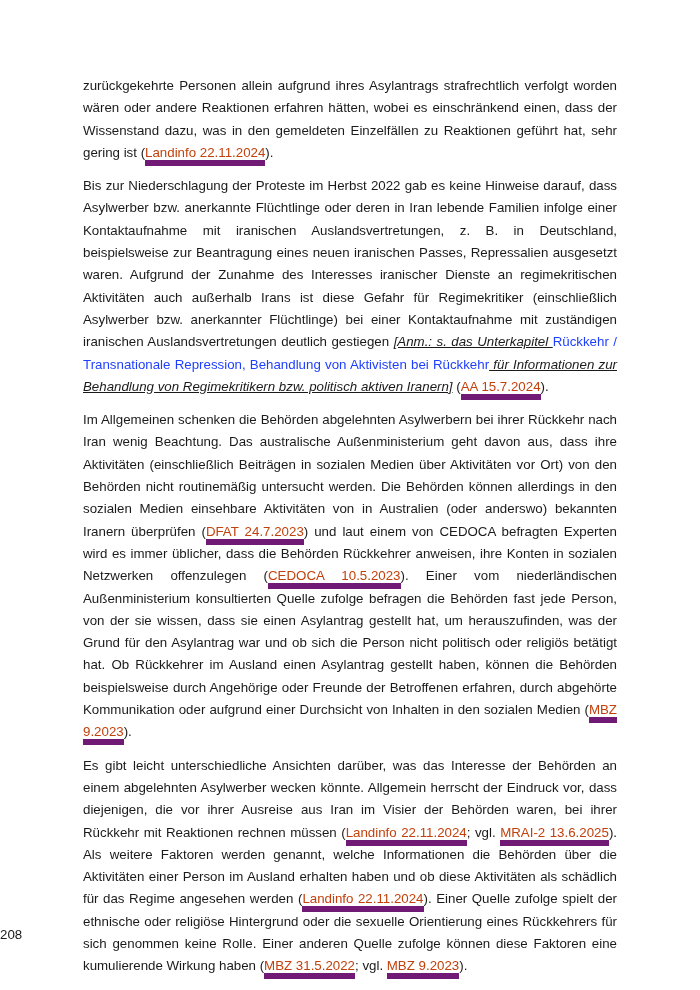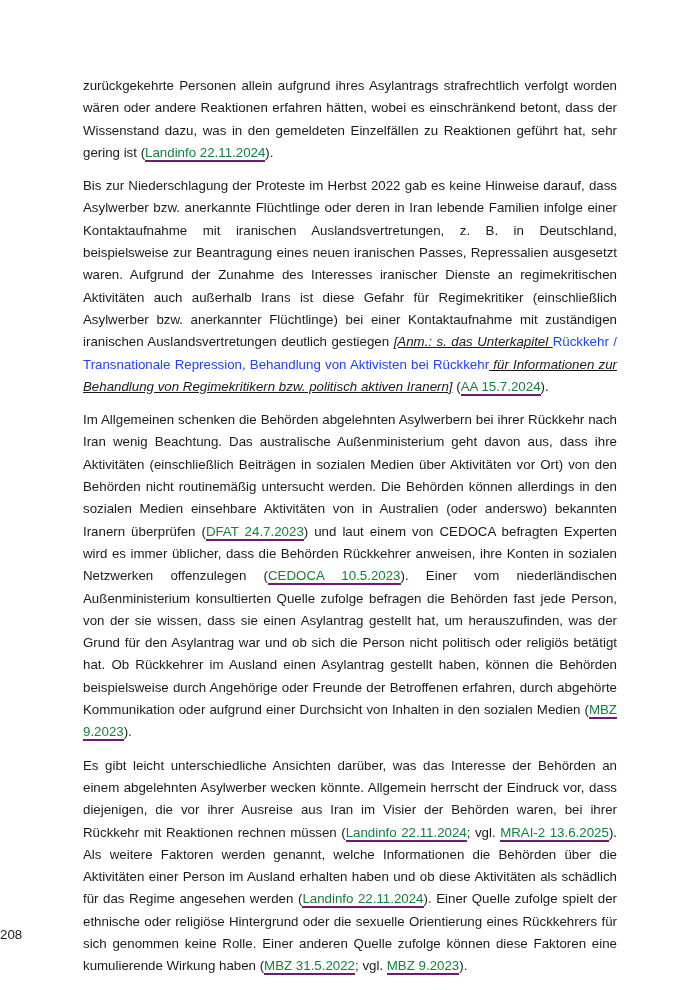--- a/index.html
+++ b/index.html
@@ -5,35 +5,35 @@
   html, body { margin: 0; padding: 0; background: #ffffff; }
   body { width: 700px; height: 990px; position: relative; overflow: hidden; }
   .page {
     position: absolute; left: 83px; top: 75px; width: 534px;
     font-family: "Liberation Sans", sans-serif;
     font-size: 13.3px; line-height: 22.3px; color: #1a1a1a;
     text-align: justify; hyphens: manual;
   }
   .para { margin: 0 0 11px 0; }
   .ref {
-    color: #15803d; text-decoration: none;
-    border-bottom: 2px solid #701a75; cursor: pointer;
+    color: #c2410c; text-decoration: none;
+    border-bottom: 6px solid #701a75; cursor: pointer;
   }
   .xref { color: #1f3fff; text-decoration: none; cursor: pointer; }
   .note { font-style: italic; text-decoration: underline; }
   .page-number {
     position: absolute; left: 0; width: 700px; top: 927px;
     text-align: left; font-family: "Liberation Sans", sans-serif;
     font-size: 13.3px; color: #1a1a1a;
   }
 </style>
 </head>
 <body>
 
 <div class="page">
-  <p class="para"><span>zurückgekehrte Personen allein aufgrund ihres Asylantrags strafrechtlich verfolgt worden wären oder andere Reaktionen erfahren hätten, wobei es einschränkend betont, dass der Wissenstand dazu, was in den gemeldeten Einzelfällen zu Reaktionen geführt hat, sehr gering ist (</span><a class="ref">Landinfo 22.11.2024</a><span>).</span></p>
+  <p class="para"><span>zurückgekehrte Personen allein aufgrund ihres Asylantrags strafrechtlich verfolgt worden wären oder andere Reaktionen erfahren hätten, wobei es einschränkend einen, dass der Wissenstand dazu, was in den gemeldeten Einzelfällen zu Reaktionen geführt hat, sehr gering ist (</span><a class="ref">Landinfo 22.11.2024</a><span>).</span></p>
   <p class="para"><span>Bis zur Niederschlagung der Proteste im Herbst 2022 gab es keine Hinweise darauf, dass Asylwerber bzw. anerkannte Flüchtlinge oder deren in Iran lebende Familien infolge einer Kon­taktaufnahme mit iranischen Auslandsvertretungen, z. B. in Deutschland, beispielsweise zur Beantragung eines neuen iranischen Passes, Repressalien ausgesetzt waren. Aufgrund der Zu­nahme des Interesses iranischer Dienste an regimekritischen Aktivitäten auch außerhalb Irans ist diese Gefahr für Regimekritiker (einschließlich Asylwerber bzw. anerkannter Flüchtlinge) bei einer Kontaktaufnahme mit zuständigen iranischen Auslandsvertretungen deutlich gestiegen </span><span class="note">[Anm.: s. das Unterkapitel </span><a class="xref">Rückkehr / Transnationale Repression, Behandlung von Aktivisten bei Rückkehr</a><span class="note"> für Informationen zur Behandlung von Regimekritikern bzw. politisch aktiven Iranern]</span><span> (</span><a class="ref">AA 15.7.2024</a><span>).</span></p>
   <p class="para"><span>Im Allgemeinen schenken die Behörden abgelehnten Asylwerbern bei ihrer Rückkehr nach Iran wenig Beachtung. Das australische Außenministerium geht davon aus, dass ihre Aktivitäten (einschließlich Beiträgen in sozialen Medien über Aktivitäten vor Ort) von den Behörden nicht routinemäßig untersucht werden. Die Behörden können allerdings in den sozialen Medien ein­sehbare Aktivitäten von in Australien (oder anderswo) bekannten Iranern überprüfen (</span><a class="ref">DFAT 24.7.2023</a><span>) und laut einem von CEDOCA befragten Experten wird es immer üblicher, dass die Behörden Rückkehrer anweisen, ihre Konten in sozialen Netzwerken offenzulegen (</span><a class="ref">CEDOCA 10.5.2023</a><span>). Einer vom niederländischen Außenministerium konsultierten Quelle zufolge befra­gen die Behörden fast jede Person, von der sie wissen, dass sie einen Asylantrag gestellt hat, um herauszufinden, was der Grund für den Asylantrag war und ob sich die Person nicht politisch oder religiös betätigt hat. Ob Rückkehrer im Ausland einen Asylantrag gestellt haben, können die Behörden beispielsweise durch Angehörige oder Freunde der Betroffenen erfahren, durch abgehörte Kommunikation oder aufgrund einer Durchsicht von Inhalten in den sozialen Medien (</span><a class="ref">MBZ 9.2023</a><span>).</span></p>
   <p class="para"><span>Es gibt leicht unterschiedliche Ansichten darüber, was das Interesse der Behörden an einem abgelehnten Asylwerber wecken könnte. Allgemein herrscht der Eindruck vor, dass diejenigen, die vor ihrer Ausreise aus Iran im Visier der Behörden waren, bei ihrer Rückkehr mit Reaktionen rechnen müssen (</span><a class="ref">Landinfo 22.11.2024</a><span>; vgl. </span><a class="ref">MRAI-2 13.6.2025</a><span>). Als weitere Faktoren werden genannt, welche Informationen die Behörden über die Aktivitäten einer Person im Ausland erhal­ten haben und ob diese Aktivitäten als schädlich für das Regime angesehen werden (</span><a class="ref">Landinfo 22.11.2024</a><span>). Einer Quelle zufolge spielt der ethnische oder religiöse Hintergrund oder die se­xuelle Orientierung eines Rückkehrers für sich genommen keine Rolle. Einer anderen Quelle zufolge können diese Faktoren eine kumulierende Wirkung haben (</span><a class="ref">MBZ 31.5.2022</a><span>; vgl. </span><a class="ref">MBZ 9.2023</a><span>).</span></p>
   <p class="para"></p>
 </div>
 
 <div class="page-number">208</div>
 
 </body></html>

